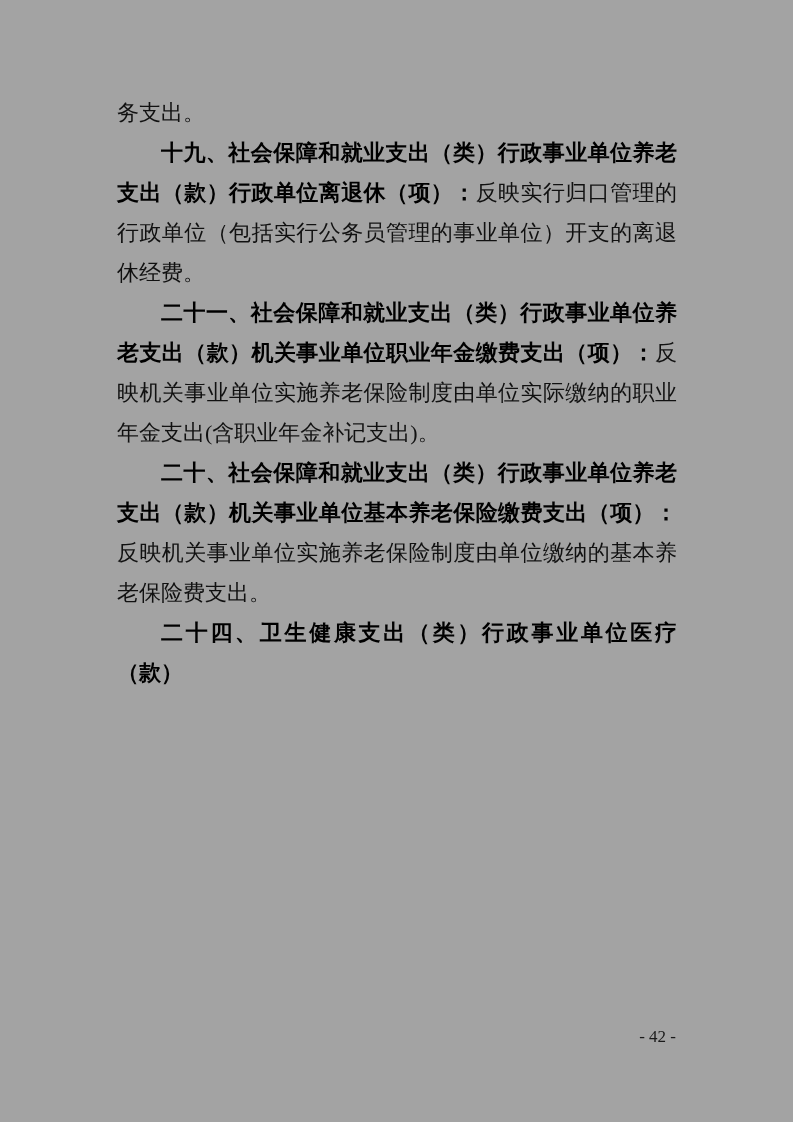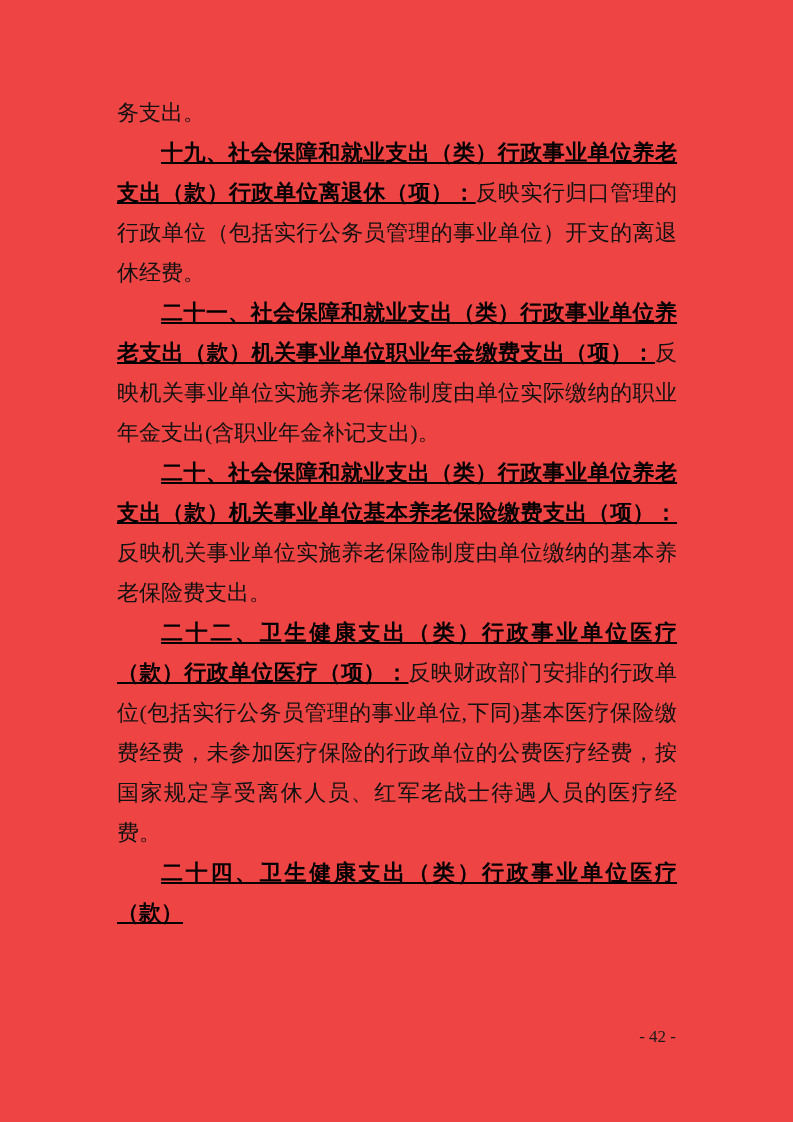--- a/index.html
+++ b/index.html
@@ -4,21 +4,21 @@
 <style>
   html, body {
     margin: 0;
     padding: 0;
     background: #e8e8e8;
   }
   .page {
     position: relative;
     width: 793px;
     height: 1122px;
-    background: #ef4444;
+    background: #a3a3a3;
     overflow: hidden;
     font-family: "Liberation Serif", serif;
   }
   .doc-body {
     position: absolute;
     left: 117px;
     top: 93px;
     width: 560px;
     font-size: 22px;
     line-height: 40px;
@@ -32,21 +32,20 @@
     text-indent: 2em;
     word-break: break-all;
   }
   .para.no-indent {
     text-indent: 0;
   }
   .para-heading {
     font-family: "Liberation Sans", sans-serif;
     font-weight: bold;
     color: #000000;
-    text-decoration: underline;
   }
   .para-body {
     font-weight: normal;
   }
   .page-number {
     position: absolute;
     top: 1026px;
     right: 117px;
     font-size: 17px;
     line-height: 22px;
@@ -69,23 +68,20 @@
   </p>
 
   <p class="para">
     <span class="para-heading">二十一、社会保障和就业支出（类）行政事业单位养老支出（款）机关事业单位职业年金缴费支出（项）：</span><span class="para-body">反映机关事业单位实施养老保险制度由单位实际缴纳的职业年金支出(含职业年金补记支出)。</span>
   </p>
 
   <p class="para">
     <span class="para-heading">二十、社会保障和就业支出（类）行政事业单位养老支出（款）机关事业单位基本养老保险缴费支出（项）：</span><span class="para-body">反映机关事业单位实施养老保险制度由单位缴纳的基本养老保险费支出。</span>
   </p>
 
-  <p class="para">
-    <span class="para-heading">二十二、卫生健康支出（类）行政事业单位医疗（款）行政单位医疗（项）：</span><span class="para-body">反映财政部门安排的行政单位(包括实行公务员管理的事业单位,下同)基本医疗保险缴费经费，未参加医疗保险的行政单位的公费医疗经费，按国家规定享受离休人员、红军老战士待遇人员的医疗经费。</span>
-  </p>
 
 
   <p class="para">
     <span class="para-heading">二十四、卫生健康支出（类）行政事业单位医疗（款）</span><span class="para-body"></span>
   </p>
 </div>
   <div class="page-number">- 42 -</div>
 </div>
 
 </body></html>

